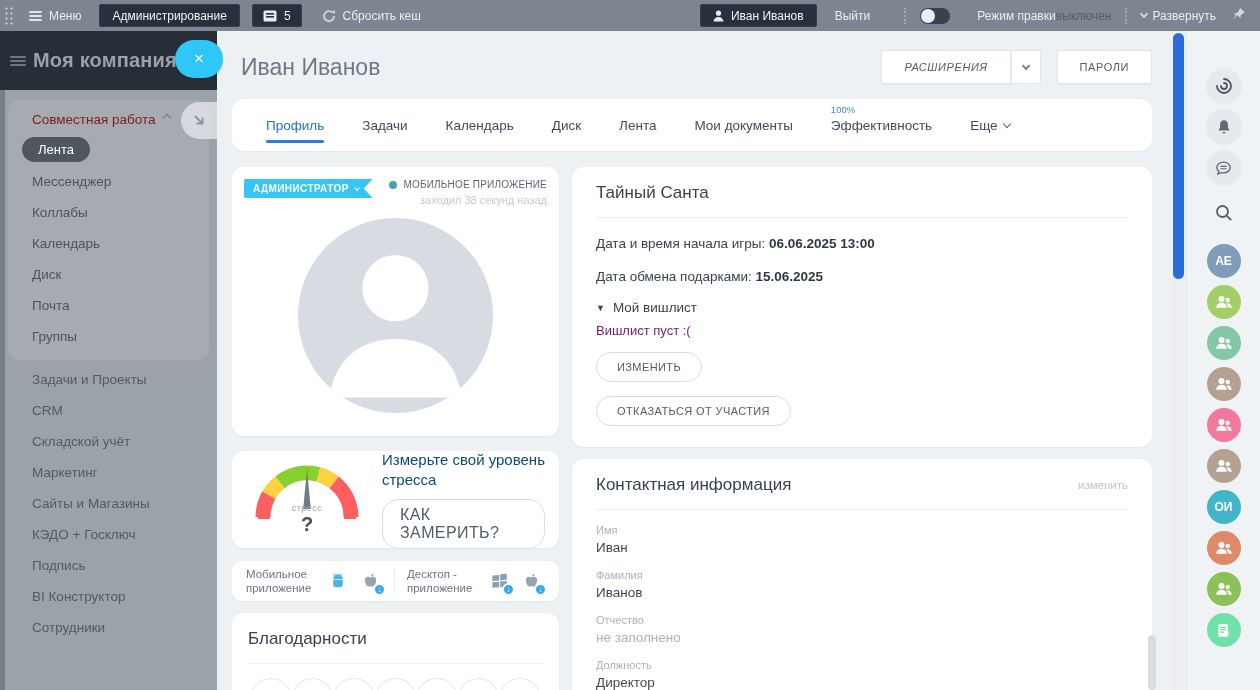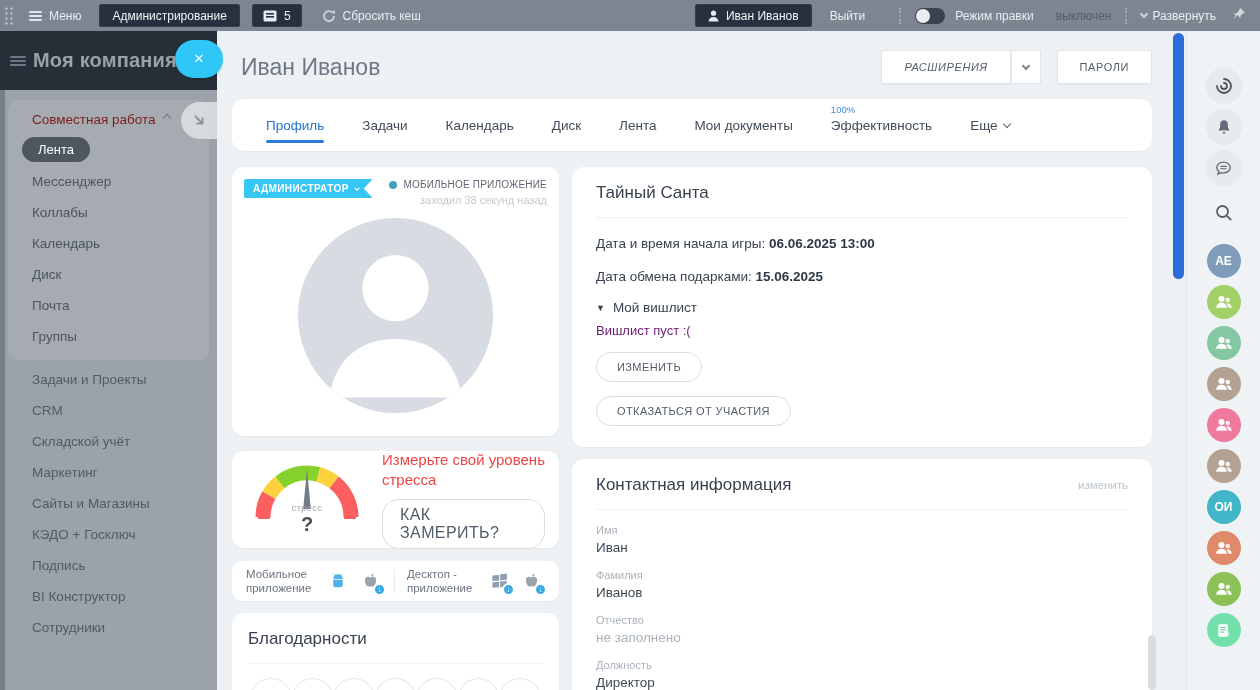--- a/index.html
+++ b/index.html
@@ -19,21 +19,21 @@
   .tb-menu { margin-left:14px; }
   .tb-admin { margin-left:18px; }
   .tb-perf { margin-left:12px; padding:0 10px; }
   .tb-reset { margin-left:20px; }
   .spacer { flex:1; }
   .tb-user { margin-right:18px; }
   .tb-logout { margin-right:20px; }
   .dot-sep { width:0; height:16px; border-left:2px dotted rgba(255,255,255,.30); margin:0 14px; }
   .toggle { width:30px; height:16px; border-radius:8px; background:#39424d; position:relative; cursor:pointer; }
   .toggle .knob { position:absolute; left:1px; top:1px; width:14px; height:14px; border-radius:50%; background:#eceff2; }
-  .editmode { margin-left:10px; display:flex; gap:22px;text-align:center; }
+  .editmode { margin-left:27px; display:flex; gap:0;text-align:center; }
   .editmode .state { color:#545d68; }
   .tb-expand { gap:5px; }
   .chev { display:inline-block; width:6px; height:6px; border-right:2px solid currentColor; border-bottom:2px solid currentColor; transform:rotate(45deg); margin-top:-3px; }
   .chev.up { transform:rotate(-135deg); margin-top:3px; }
   .tb-pin { margin:0 14px 0 16px; }
 
   
   .layout { display:flex; height:659px; }
 
   
@@ -84,21 +84,21 @@
   .pc-status .dot { width:8px; height:8px; border-radius:50%; background:#45a0bd; }
   .pc-status .line2 { font-size:11px; color:#c3cad1; margin-top:4px; }
   .avatar-big { width:195px; height:195px; border-radius:50%; background:#d6dce1; margin:12px auto 0; display:flex; align-items:center; justify-content:center; overflow:hidden; }
 
   
   .stress-card { height:97px; margin-top:15px; display:flex; align-items:center; padding:0 14px 0 16px; }
   .gauge { position:relative; width:118px; height:82px; flex:none; }
   .gauge .glabel { position:absolute; left:0; right:0; top:44px; text-align:center; font-size:9px; color:#9aa2aa; letter-spacing:.5px; }
   .gauge .gq { position:absolute; left:0; right:0; top:54px; text-align:center; font-size:20px; font-weight:bold; color:#474f59; }
   .stress-right { margin-left:16px; }
-  .stress-text { font-size:15px; color:#ef4444; line-height:1.32; }
+  .stress-text { font-size:15px; color:#0c4a6e; line-height:1.32; }
   .pill-btn { display:inline-block; background:#fff; border:1px solid #d8dde2; border-radius:17px; color:#535c69; font-size:16px; letter-spacing:.4px; padding:6px 17px; margin-top:9px; cursor:pointer; }
 
   
   .apps-card { height:40px; margin-top:13px; border-radius:10px; display:flex; align-items:center; padding:0 10px 0 14px; }
   .apps-label { font-size:11.5px; color:#6b7580; line-height:1.25; width:72px; cursor:pointer; }
   .app-ico { position:relative; width:24px; height:24px; margin-left:8px; display:flex; align-items:center; justify-content:center; cursor:pointer; }
   .dl-badge { position:absolute; right:-4px; bottom:-3px; width:13px; height:13px; border-radius:50%; background:#35aae3; border:2px solid #fff; color:#fff; font-size:8px; line-height:9px; text-align:center; }
   .dl-badge::before { content:"↓"; }
   .apps-div { width:1px; height:24px; background:#e7eaee; margin:0 12px; }
 

